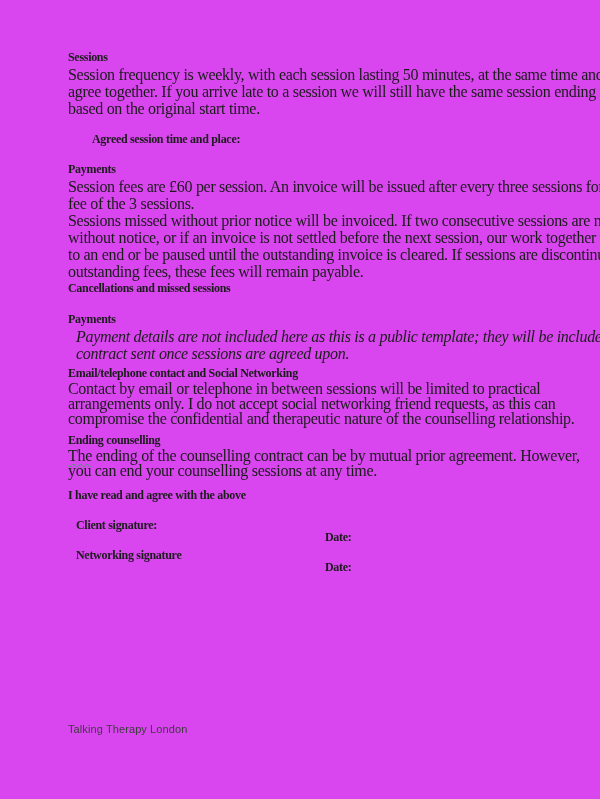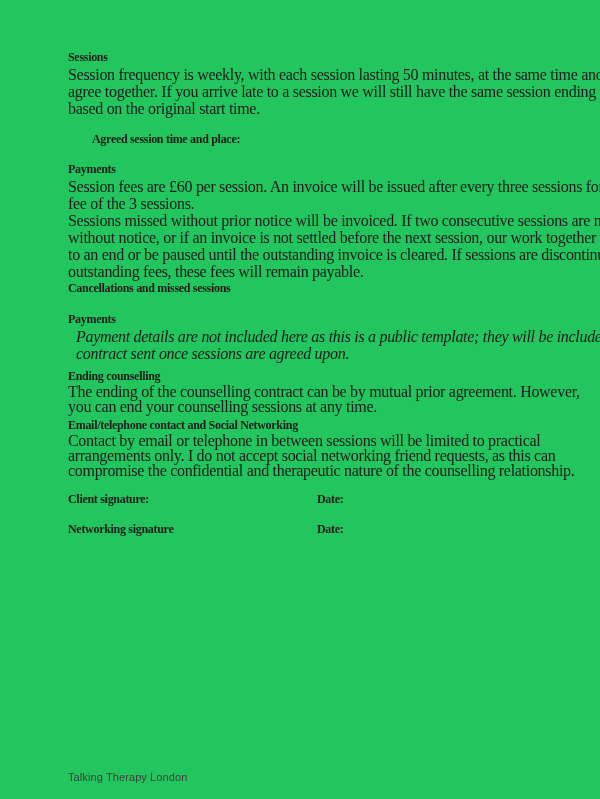--- a/index.html
+++ b/index.html
@@ -4,21 +4,21 @@
 <style>
   html, body {
     margin: 0;
     padding: 0;
     background: #ffffff;
   }
   .page {
     position: relative;
     width: 600px;
     height: 799px;
-    background: #22c55e;
+    background: #d946ef;
     overflow: hidden;
     font-family: "Liberation Serif", "DejaVu Serif", serif;
     color: #1b1b1b;
   }
   .content {
     position: absolute;
     left: 68px;
     top: 49px;
     width: 505px;
   }
@@ -44,43 +44,43 @@
   }
   
   .mt-agreed      { margin-top: 14px; margin-left: 24px; }
   .mt-payments    { margin-top: 13px; }
   .mt-para        { }
   .mt-cancel      { }
   .mt-payments2   { margin-top: 14px; }
   .mt-email       { margin-top: 4px; }
   .mt-ending      { margin-top: 7px; }
   .mt-agree       { margin-top: 9px; }
-  .mt-sigrow      { margin-top: 13px; }
+  .mt-sigrow      { margin-top: 13px; margin-left: 8px; }
   .grammar {
     text-decoration: underline wavy #4aa06a;
     text-decoration-thickness: 1px;
     text-underline-offset: 2px;
   }
   .sig-row {
     position: relative;
     font-size: 12px;
     line-height: 17px;
     letter-spacing: -0.3px;
     font-weight: bold;
   }
   .sig-row .date {
     position: absolute;
     left: 249px;
-    top: 0;
+    top: 12px;
     text-align: center;
   }
   .footer {
     position: absolute;
     left: 68px;
-    top: 770px;
+    top: 722px;
     font-family: "Liberation Sans", "DejaVu Sans", sans-serif;
     font-size: 11px;
     line-height: 14px;
     color: #3d3d3d;
     letter-spacing: 0.1px;
   }
 </style>
 </head>
 <body>
 
@@ -110,32 +110,33 @@
       <div class="h mt-cancel">Cancellations and missed sessions</div>
     </div>
 
     <div>
       <div class="h mt-payments2">Payments</div>
       <div class="p italic">Payment details are not included here as this is a public template; they will be included in the
 contract sent once sessions are agreed upon.</div>
     </div>
 
     <div class="tight">
-      <div class="h mt-ending">Ending counselling</div>
-      <div class="p"><span class="grammar">The</span><span> ending of the counselling contract can be by mutual prior agreement. However,
-you can end your counselling sessions at any time.</span></div>
-    </div>
-
-    <div class="tight">
       <div class="h mt-email">Email/telephone contact and Social Networking</div>
       <div class="p">Contact by email or telephone in between sessions will be limited to practical
 arrangements only. I do not accept social networking friend requests, as this can
 compromise the confidential and therapeutic nature of the counselling relationship.</div>
     </div>
 
+    <div class="tight">
+      <div class="h mt-ending">Ending counselling</div>
+      <div class="p"><span class="grammar">The</span><span> ending of the counselling contract can be by mutual prior agreement. However,
+you can end your counselling sessions at any time.</span></div>
+    </div>
+
+    <div class="h mt-agree">I have read and agree with the above</div>
 
     <div class="sig-row mt-sigrow">
       <span>Client signature:</span>
       <span class="date">Date:</span>
     </div>
 
     <div class="sig-row mt-sigrow">
       <span>Networking signature</span>
       <span class="date">Date:</span>
     </div>

